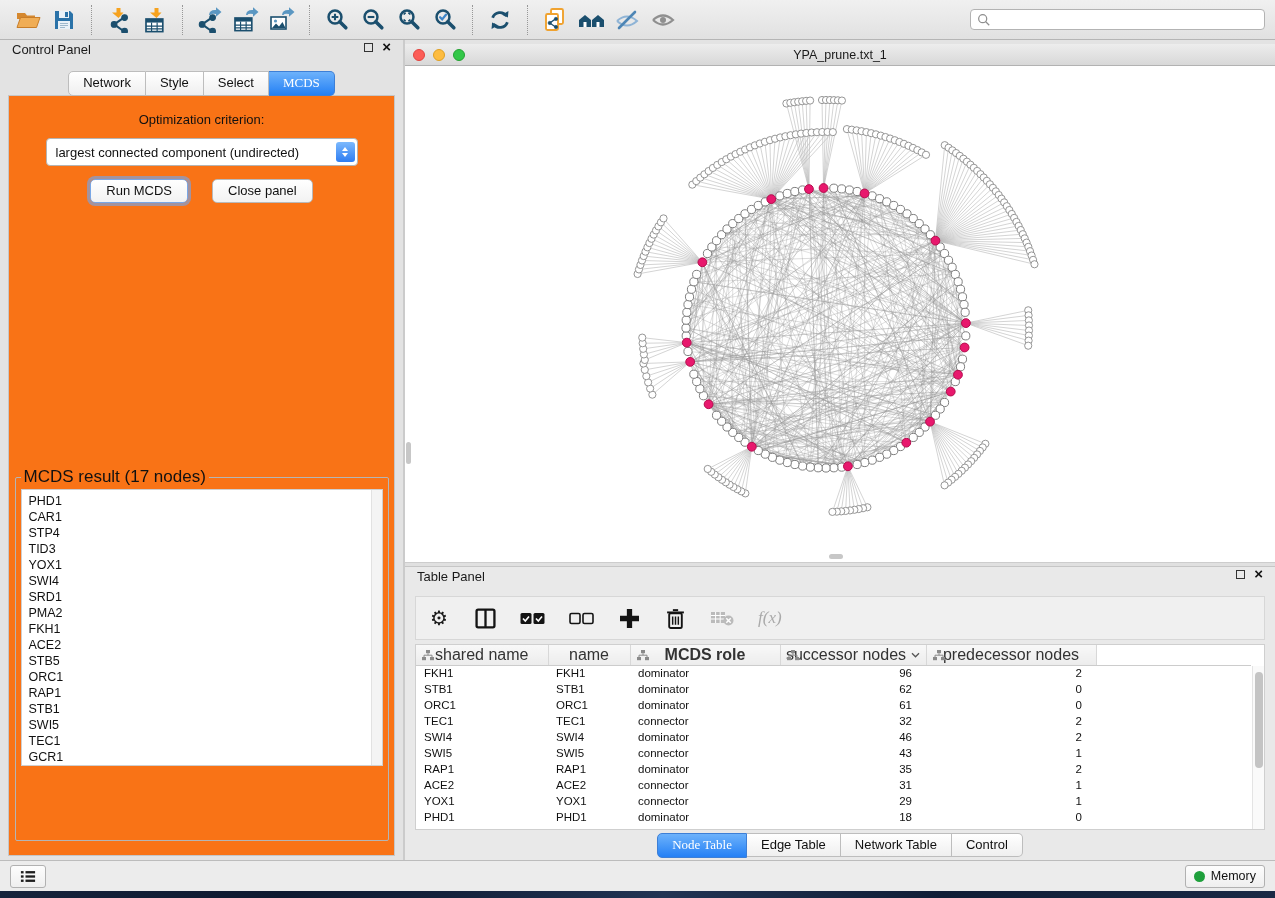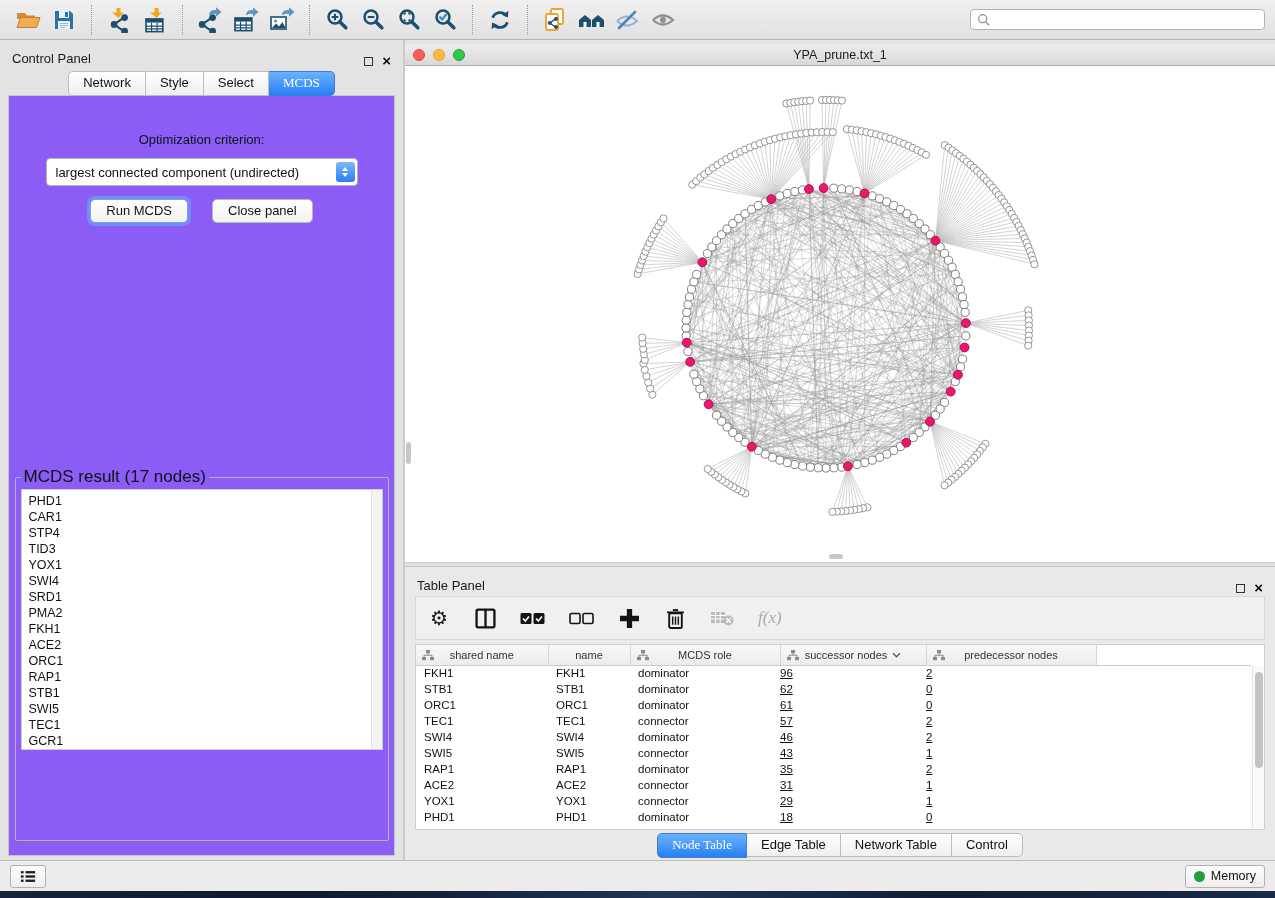--- a/index.html
+++ b/index.html
@@ -16,33 +16,33 @@
   .search-box { margin-left:auto; width:295px; height:21px; background:#fff; border:1px solid #b3b3b3;
                 border-radius:4px; display:flex; align-items:center; padding:0 6px; gap:4px; }
   .search-box input { border:none; outline:none; flex:1; font-size:12px; font-family:"Liberation Sans",sans-serif; background:transparent; }
 
   
   .main { flex:1 1 auto; display:flex; min-height:0; }
 
   
   .control-panel { width:405px; flex:0 0 405px; background:#e3e3e3; border-right:2px solid #cbcbcb;
                    display:flex; flex-direction:column; }
-  .panel-header { height:24px; flex:0 0 24px; margin-top:2px; display:flex; align-items:flex-end;
+  .panel-header { height:24px; flex:0 0 24px; margin-top:2px; display:flex; align-items:flex-start;
                   padding:0 12px; font-size:13px; color:#1a1a1a; }
   .header-icons { margin-left:auto; display:flex; gap:9px; align-items:center; }
   .float-icon { width:9px; height:9px; border:1.5px solid #333; background:transparent; }
   .close-icon { font-weight:bold; font-size:15px; color:#111; line-height:10px; }
   .cp-tabs { display:flex; justify-content:center; margin-top:5px; position:relative; z-index:2;border-radius:6px; }
   .tab { font-size:13px; padding:3px 14px 4px; background:linear-gradient(#ffffff,#efefef);
          border:1px solid #bdbdbd; border-left:none; color:#111; cursor:default; }
   .tab:first-child { border-left:1px solid #bdbdbd; border-radius:5px 0 0 5px; }
   .tab:last-child { border-radius:0 5px 5px 0; }
   .tab.active { background:linear-gradient(#6db2fb,#2480f5); color:#fff; border-color:#3d7fd6;font-family:Liberation Serif, serif; }
-  .cp-body { flex:1; margin:-1px 8px 4px; border:1px solid #c6c6c6; background:#8b5cf6;
-             display:flex; flex-direction:column; align-items:center; padding-top:36px; min-height:0; }
+  .cp-body { flex:1; margin:-1px 8px 4px; border:1px solid #c6c6c6; background:#f97316;
+             display:flex; flex-direction:column; align-items:center; padding-top:16px; min-height:0; }
   .opt-label { font-size:13px; margin-bottom:11px; }
   .select { width:312px; height:28px; background:#fff; border:1px solid #b4b4b4; border-radius:4px;
             display:flex; align-items:center; font-size:13px; padding-left:9px; }
   .select-value { flex:1; white-space:nowrap; overflow:hidden; }
   .spinner { width:19px; height:20px; margin:0 2px; border-radius:3px;
              background:linear-gradient(#7cb9fd,#2e7df2); display:flex; flex-direction:column;
              align-items:center; justify-content:center; gap:2px; flex:0 0 19px; }
   .spinner .up { width:0; height:0; border-left:3.5px solid transparent; border-right:3.5px solid transparent; border-bottom:4px solid #fff; }
   .spinner .down { width:0; height:0; border-left:3.5px solid transparent; border-right:3.5px solid transparent; border-top:4px solid #fff; }
   .btn-row { display:flex; gap:24px; margin-top:13px; }
@@ -75,26 +75,26 @@
   
   .table-panel { flex:1; display:flex; flex-direction:column; background:#e9e9e9; min-height:0; }
   .table-toolbar { margin:3px 10px 0; background:#f0f0f0; border:1px solid #d7d7d7; height:44px;
                    flex:0 0 44px; display:flex; align-items:center; padding:0 12px; gap:24px; }
   .tt-icon { display:flex; align-items:center; justify-content:center; min-width:22px; }
   .tt-icon.gear-text { font-size:20px; line-height:20px; color:#1a1a1a; }
   .tt-icon.fx-text { font-size:17px; font-family:"Liberation Serif",serif; font-style:italic; color:#aaa; }
   .table-wrap { flex:1; margin:4px 10px 0; background:#fff; border:1px solid #cfcfcf; position:relative; overflow:hidden; }
   table { border-collapse:collapse; table-layout:fixed; width:calc(100% - 13px); }
   thead th { height:20px; background:linear-gradient(#f8f8f8,#ececec); border-right:1px solid #d8d8d8;
-             border-bottom:1px solid #cccccc; font-weight:normal; font-size:11px; color:#333; position:relative; }
+             border-bottom:1px solid #cccccc; font-weight:normal; font-size:16px; color:#333; position:relative; }
   thead th.filler { background:#fff; border-right:none; }
   .hdr-inner { display:flex; align-items:center; justify-content:center; gap:5px; }
   .hdr-tree { position:absolute; left:6px; top:5px; }
   tbody td { height:16px; font-size:11.5px; color:#111; padding:0 0 0 8px; white-space:nowrap; overflow:hidden; }
-  tbody td.num { padding:0 14px 0 0;text-decoration:underline; }
+  tbody td.num { text-align:right; padding:0 14px 0 0; }
   .table-scrollbar { position:absolute; right:0; top:21px; bottom:0; width:12px; background:#fafafa; border-left:1px solid #e4e4e4; }
   .table-scroll-thumb { position:absolute; left:1.5px; width:8px; top:6px; height:96px; border-radius:5px; background:#c4c4c4; }
   .table-tabs { height:30px; flex:0 0 30px; display:flex; justify-content:center; align-items:center; }
 
   
   .status-bar { height:31px; flex:0 0 31px; background:#ececec; border-top:1px solid #bcbcbc;
                 display:flex; align-items:center; justify-content:space-between; padding:0 10px; }
   .sb-btn { height:23px; border:1px solid #b1b1b1; background:linear-gradient(#fdfdfd,#efefef);
             border-radius:3px; display:flex; align-items:center; padding:0 8px; gap:6px;
             font-size:12.5px; color:#111; font-family:"Liberation Sans",sans-serif; }
@@ -292,20 +292,21 @@
               <div class="result-item">PHD1</div>
               <div class="result-item">CAR1</div>
               <div class="result-item">STP4</div>
               <div class="result-item">TID3</div>
               <div class="result-item">YOX1</div>
               <div class="result-item">SWI4</div>
               <div class="result-item">SRD1</div>
               <div class="result-item">PMA2</div>
               <div class="result-item">FKH1</div>
               <div class="result-item">ACE2</div>
+              <div class="result-item">STB5</div>
               <div class="result-item">ORC1</div>
               <div class="result-item">RAP1</div>
               <div class="result-item">STB1</div>
               <div class="result-item">SWI5</div>
               <div class="result-item">TEC1</div>
               <div class="result-item">GCR1</div>
               <div class="list-scrollbar"></div>
             </div>
         </fieldset>
       </div>
@@ -1278,21 +1279,21 @@
                     </svg>
                     <span class="hdr-inner">
                       <span>shared name</span>
                     </span>
                   </th>
                   <th style="width: 82px;">
                     <span class="hdr-inner">
                       <span>name</span>
                     </span>
                   </th>
-                  <th style="width: 150px;">
+                  <th style="width: 150px; font-weight: bold;">
                     <svg class="hdr-tree" width="12" height="11" viewBox="0 0 12 11">
  <g fill="#8a8a8a">
                         <rect x="4" y="0" width="4" height="3.2"></rect>
                         <rect x="0" y="7" width="4" height="3.2"></rect>
                         <rect x="8" y="7" width="4" height="3.2"></rect>
                       </g>
  <path d="M6 3.2 v2 M2 7 v-1.8 h8 V7" stroke="#8a8a8a" fill="none" stroke-width="1"></path>
                     </svg>
                     <span class="hdr-inner">
                       <span>MCDS role</span>
@@ -1352,21 +1353,21 @@
                   <td>ORC1</td>
                   <td>dominator</td>
                   <td class="num">61</td>
                   <td class="num">0</td>
                   <td></td>
                 </tr>
                 <tr>
                   <td>TEC1</td>
                   <td>TEC1</td>
                   <td>connector</td>
-                  <td class="num">57</td>
+                  <td class="num">32</td>
                   <td class="num">2</td>
                   <td></td>
                 </tr>
                 <tr>
                   <td>SWI4</td>
                   <td>SWI4</td>
                   <td>dominator</td>
                   <td class="num">46</td>
                   <td class="num">2</td>
                   <td></td>

